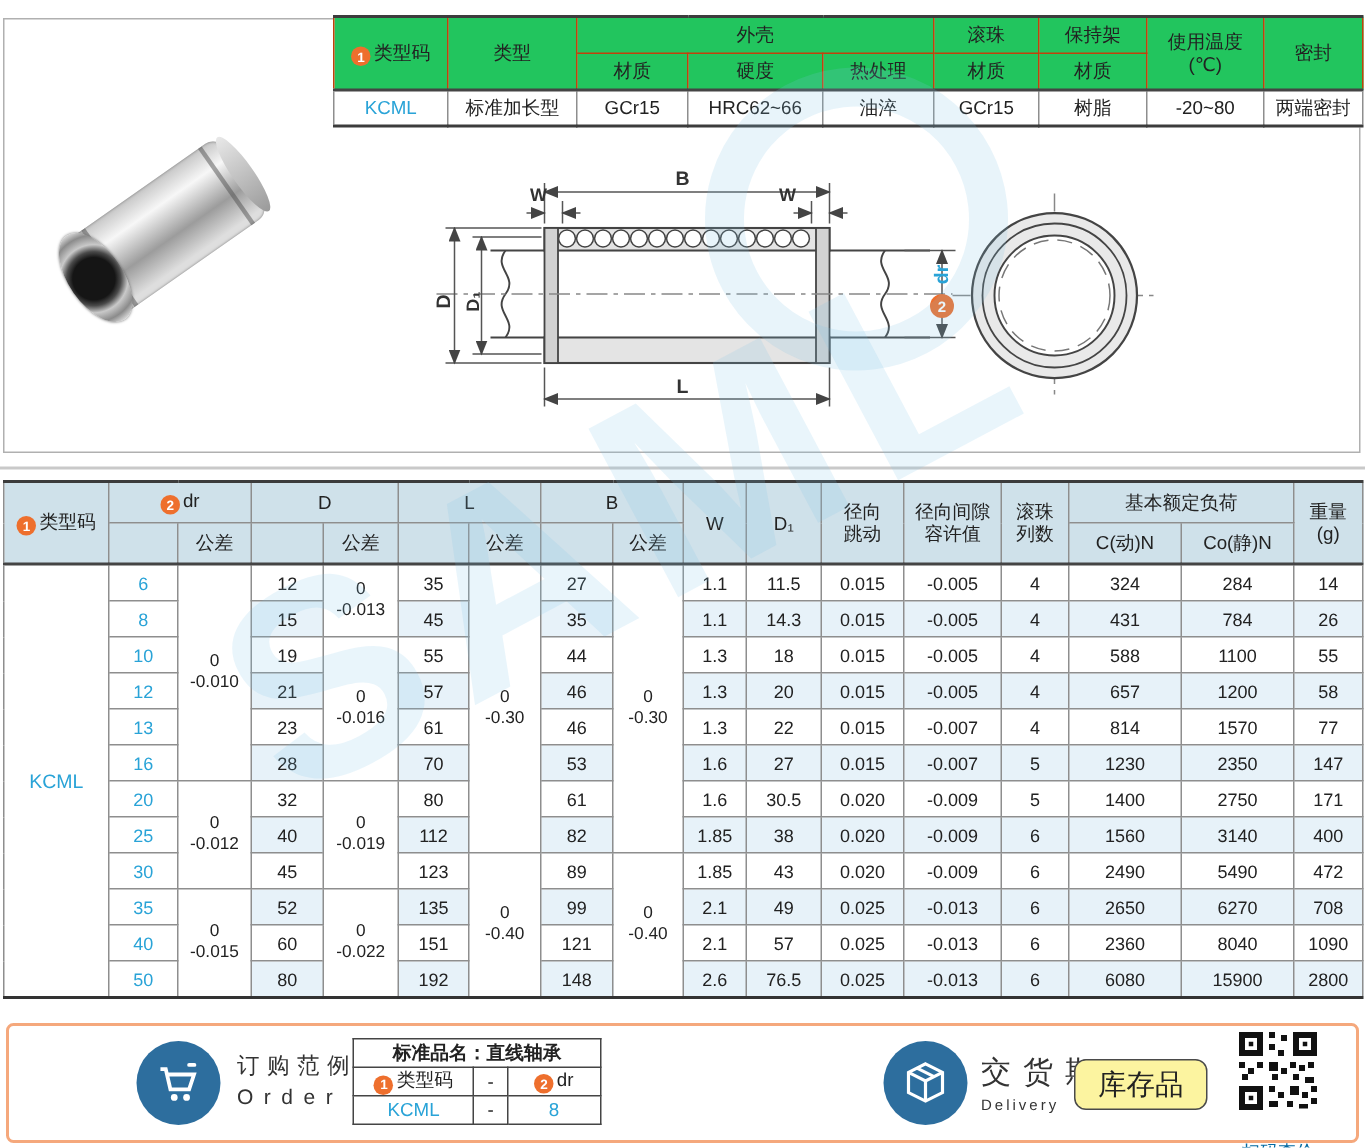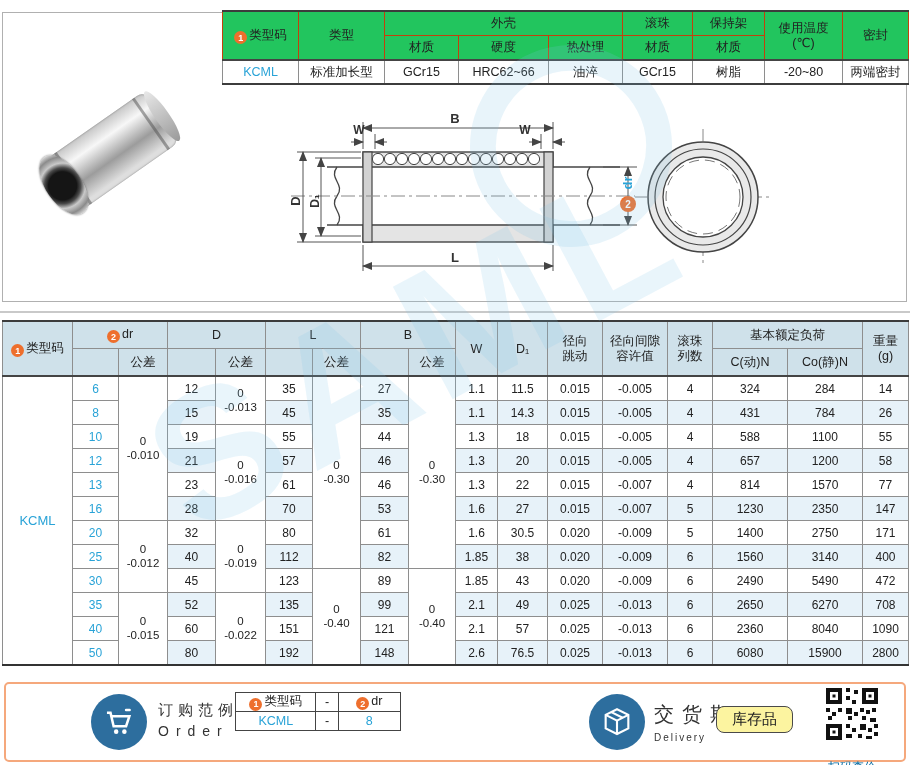--- a/index.html
+++ b/index.html
@@ -63,21 +63,21 @@
   .order-text{position:absolute;left:152px;top:17px;color:#333;}
   .order-text .cn{font-size:15px;letter-spacing:5px;}
   .order-text .en{font-size:14px;letter-spacing:7px;margin-top:3px;}
   .delivery-text{position:absolute;left:648px;top:17px;color:#333;}
   .delivery-text .cn{font-size:20px;letter-spacing:8px;}
   .delivery-text .en{font-size:10px;letter-spacing:2px;margin-top:4px;}
   .order-table{position:absolute;left:229px;top:8px;width:166px;border:1.5px solid #444;}
   .order-table th,.order-table td{border:1px solid #444;font-size:12.5px;height:18px;font-weight:normal;background:#fff;}
   .order-table .title{font-weight:bold;}
   .stock-badge{position:absolute;left:710px;top:22px;background:#fcf4a0;border:1.5px solid #4a4a4a;border-radius:8px;
-       font-size:15px;padding:3px 15px;color:#222;}
+       font-size:19px;padding:3px 15px;color:#222;}
   .qr-wrap{position:absolute;left:816px;top:2px;width:60px;text-align:center;}
   .qr-caption{font-size:12px;color:#0369a1;margin-top:13px;}
 
   .drawing-svg{position:absolute;left:285px;top:85px;}
 </style>
 </head>
 <body>
 
 <div class="upper-box"></div>
 <div class="section-divider"></div>
@@ -501,20 +501,23 @@
     <div class="cn">订购范例</div>
     <div class="en">Order</div>
   </div>
   <table class="order-table">
     <colgroup>
         <col style="width:80px">
         <col style="width:22px">
         <col style="width:62px">
       </colgroup>
     <tbody>
+        <tr>
+          <th colspan="3" class="title">标准品名：直线轴承</th>
+        </tr>
     <tr>
       <td><span class="num">1</span><span>类型码</span></td>
       <td>-</td>
       <td><span class="num">2</span><span>dr</span></td>
     </tr>
     <tr>
       <td class="blue">KCML</td>
       <td>-</td>
       <td class="blue">8</td>
     </tr>

